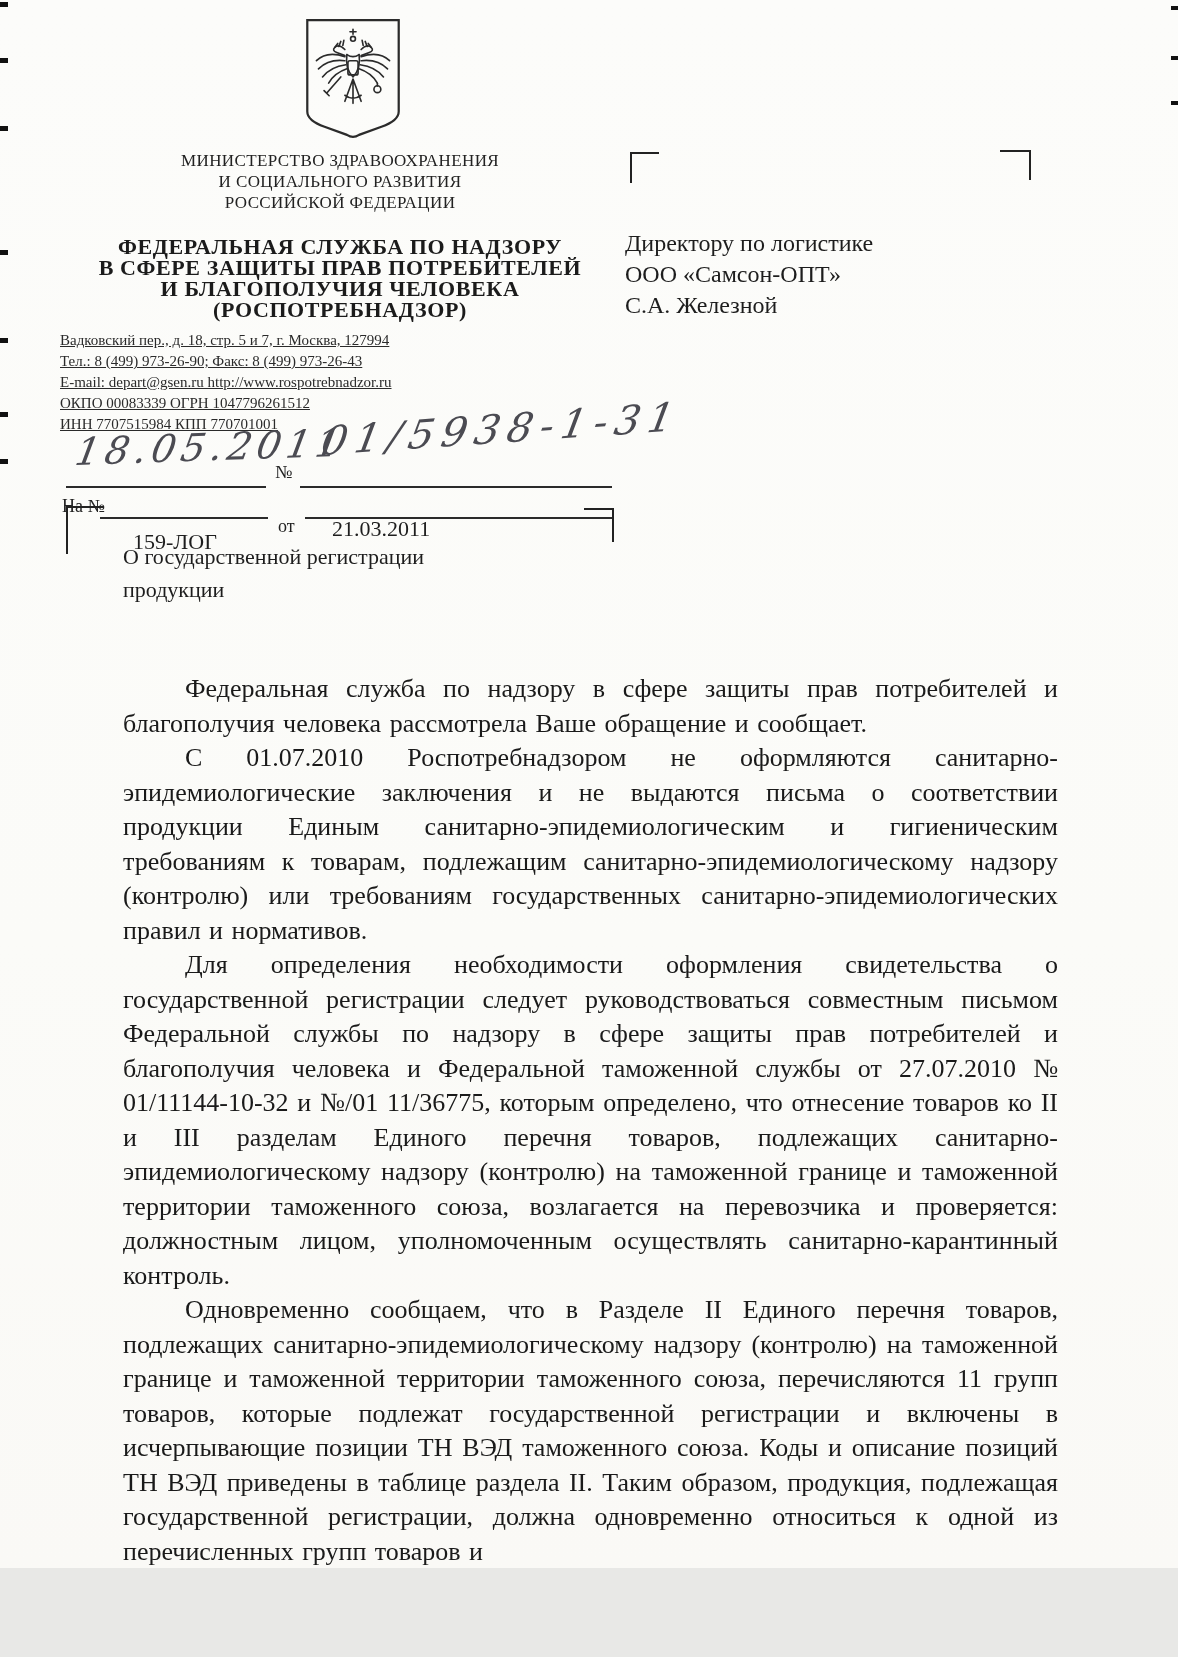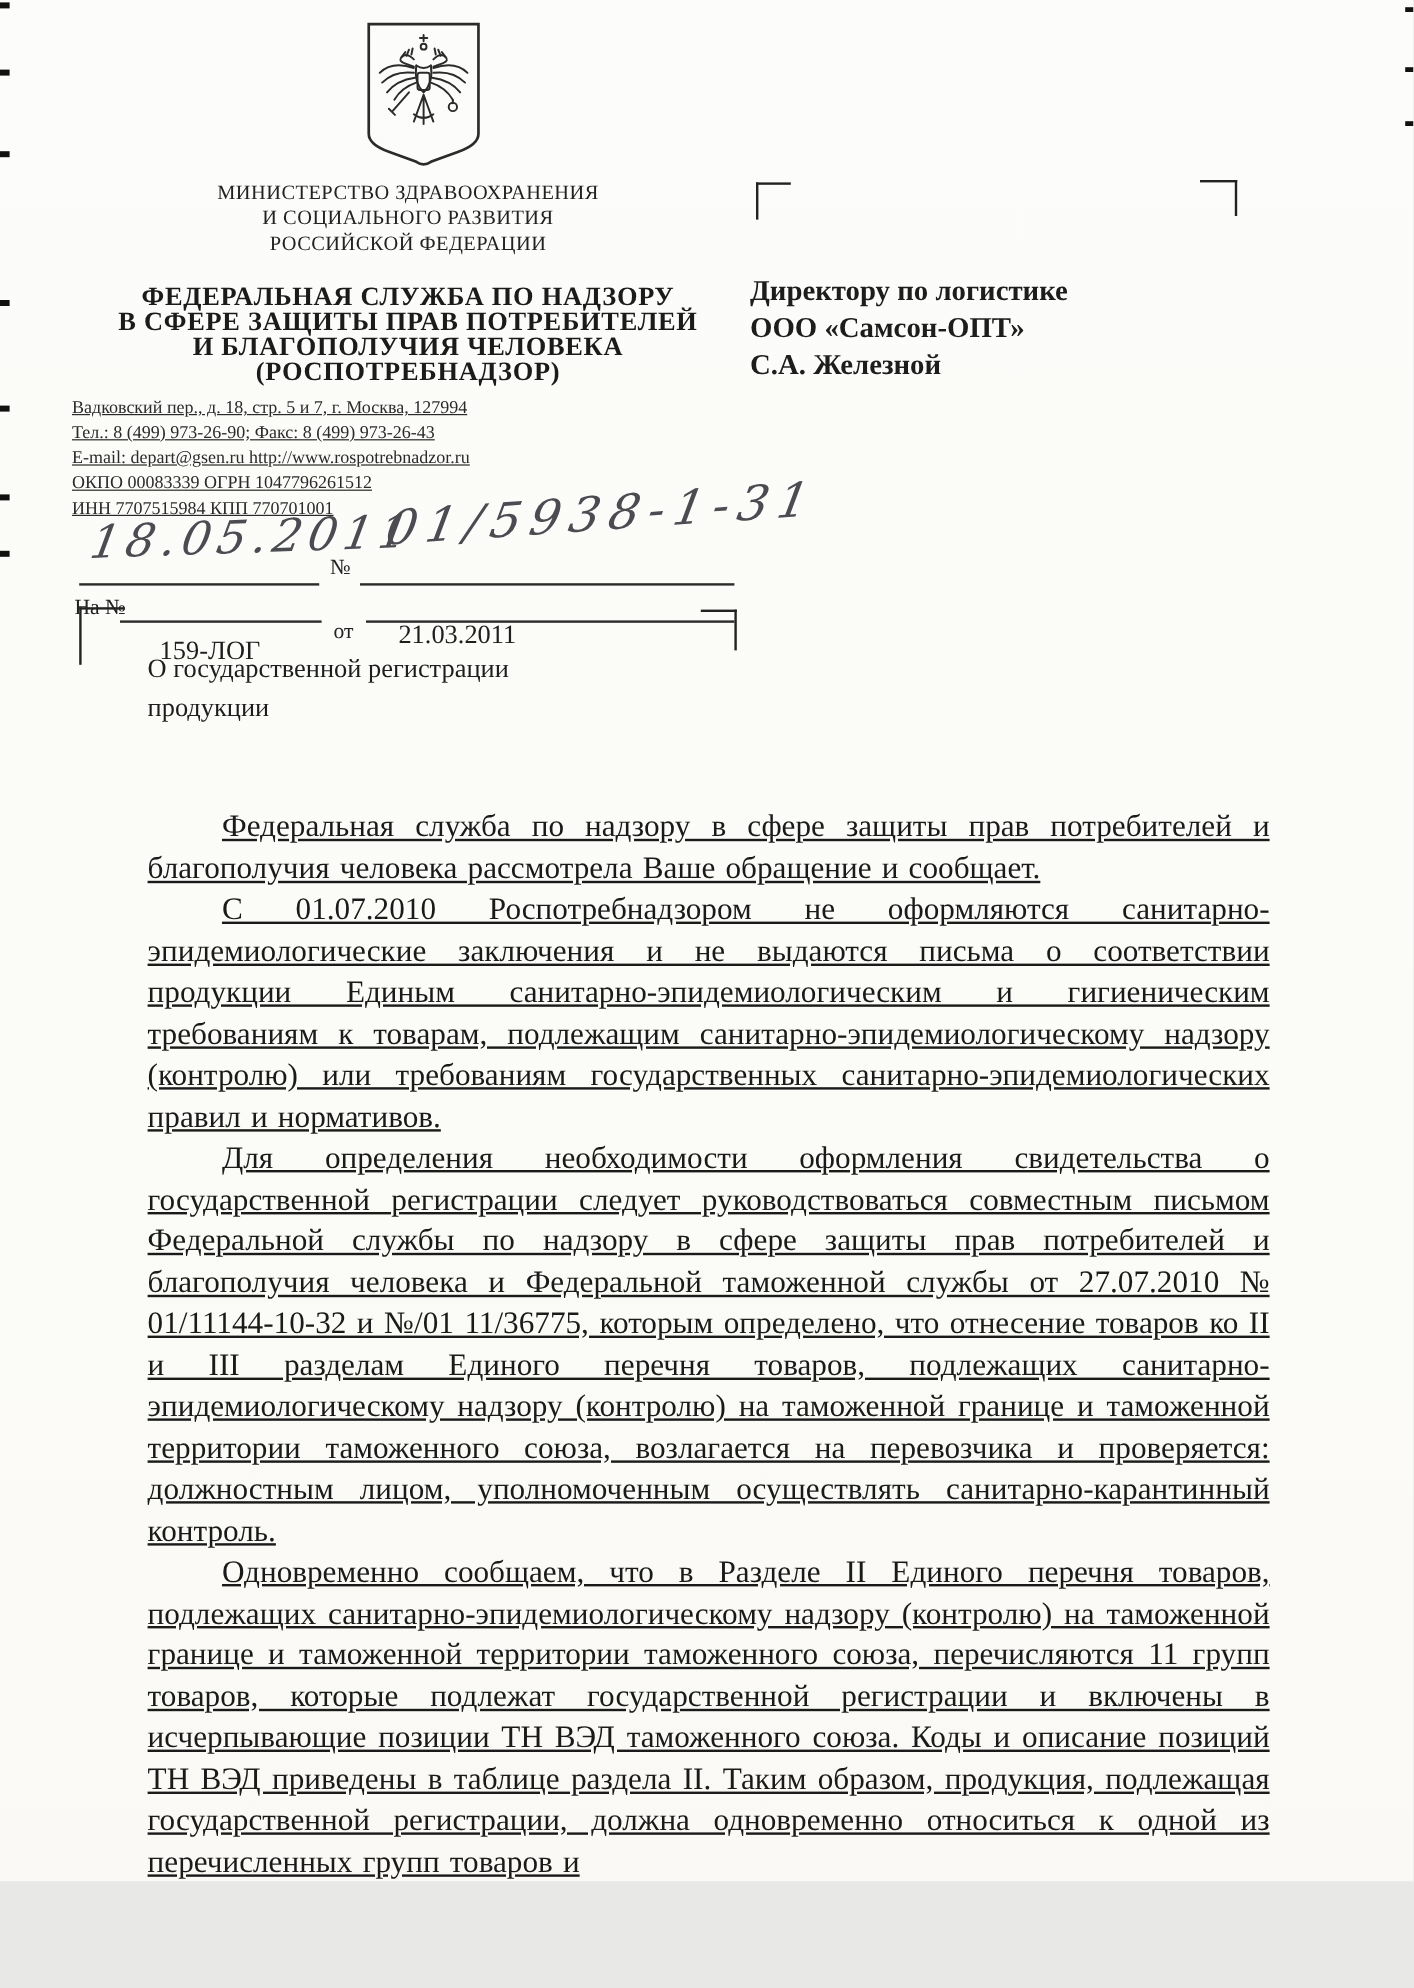--- a/index.html
+++ b/index.html
@@ -22,21 +22,21 @@
     position:absolute;left:90px;top:236px;width:500px;
     text-align:center;font-size:22px;line-height:21px;font-weight:bold;letter-spacing:.6px;color:#1b1b1b;
   }
   .addr{
     position:absolute;left:60px;top:330px;width:560px;
     text-align:left;font-size:15px;line-height:21px;color:#2a2a2a;text-decoration:underline;
   }
   
   .recipient{
     position:absolute;left:625px;top:228px;
-    font-size:24px;line-height:31px;color:#1d1d1d;font-weight:bold;
+    font-size:24px;line-height:31px;color:#1d1d1d;
   }
   
   .hand{
     font-family:"DejaVu Serif","Liberation Serif",serif;
     font-style:italic;color:#4b4b52;
     transform:skewX(-12deg) rotate(-2deg);
     transform-origin:left bottom;
     letter-spacing:5px;white-space:nowrap;
   }
   .hand-date{position:absolute;left:72px;top:430px;font-size:38px;}
@@ -62,21 +62,21 @@
   .brk-bl{left:55px;top:1592px;width:28px;height:26px;border-bottom:2px solid #222;border-left:2px solid #222;}
   .brk-br{left:1024px;top:1586px;width:28px;height:26px;border-bottom:2px solid #222;border-right:2px solid #222;}
   
   .subject{
     position:absolute;left:123px;top:540px;
     font-size:22px;line-height:33px;color:#1d1d1d;
   }
   
   .body-text{
     position:absolute;left:123px;top:672px;width:935px;
-    font-size:26px;line-height:34.5px;text-align:justify;color:#1a1a1a;text-decoration:underline;
+    font-size:26px;line-height:34.5px;text-align:justify;color:#1a1a1a;
   }
   .body-text p{margin:0;text-indent:62px;word-spacing:2px;}
   
   .tick{position:absolute;background:#111;}
   .tick.l{left:0;width:8px;height:5px;}
   .tick.r{right:0;width:7px;height:4px;}
   .t1{top:2px;}.t2{top:58px;}.t3{top:126px;}.t4{top:250px;}.t5{top:338px;}.t6{top:412px;}.t7{top:459px;}
   .t8{top:6px;}.t9{top:56px;}.t10{top:101px;}
 </style>
 </head>

